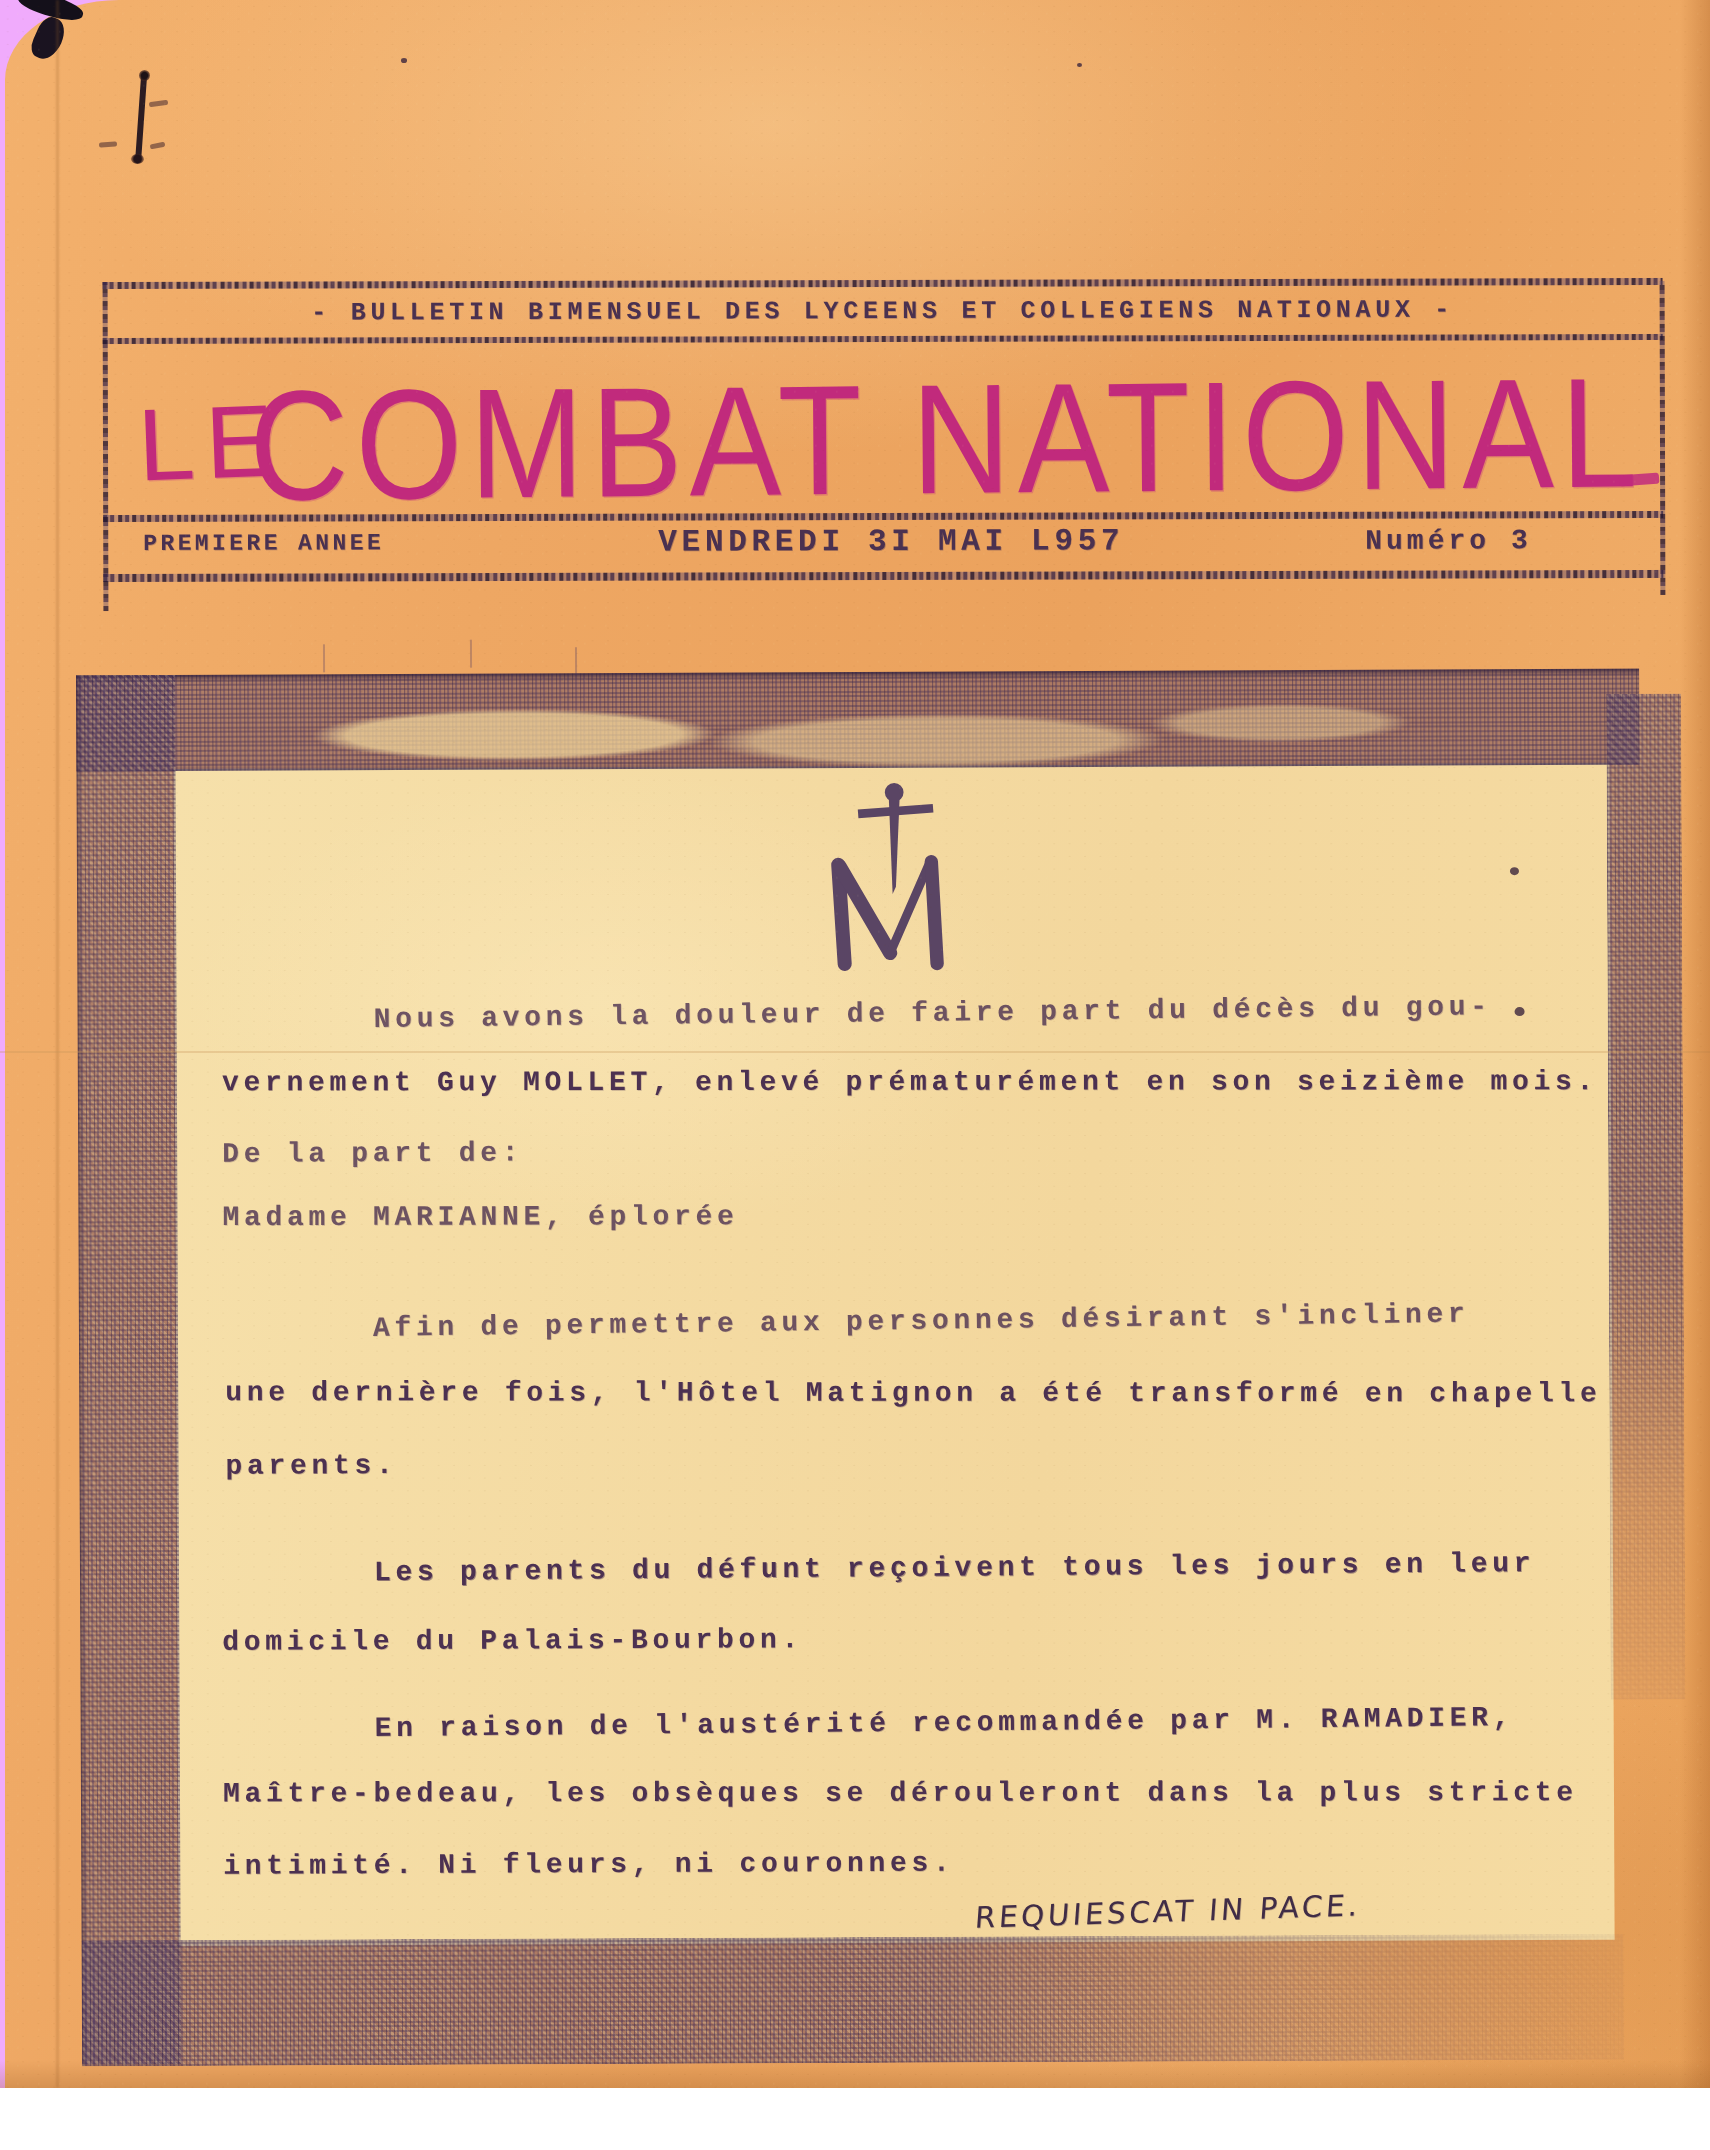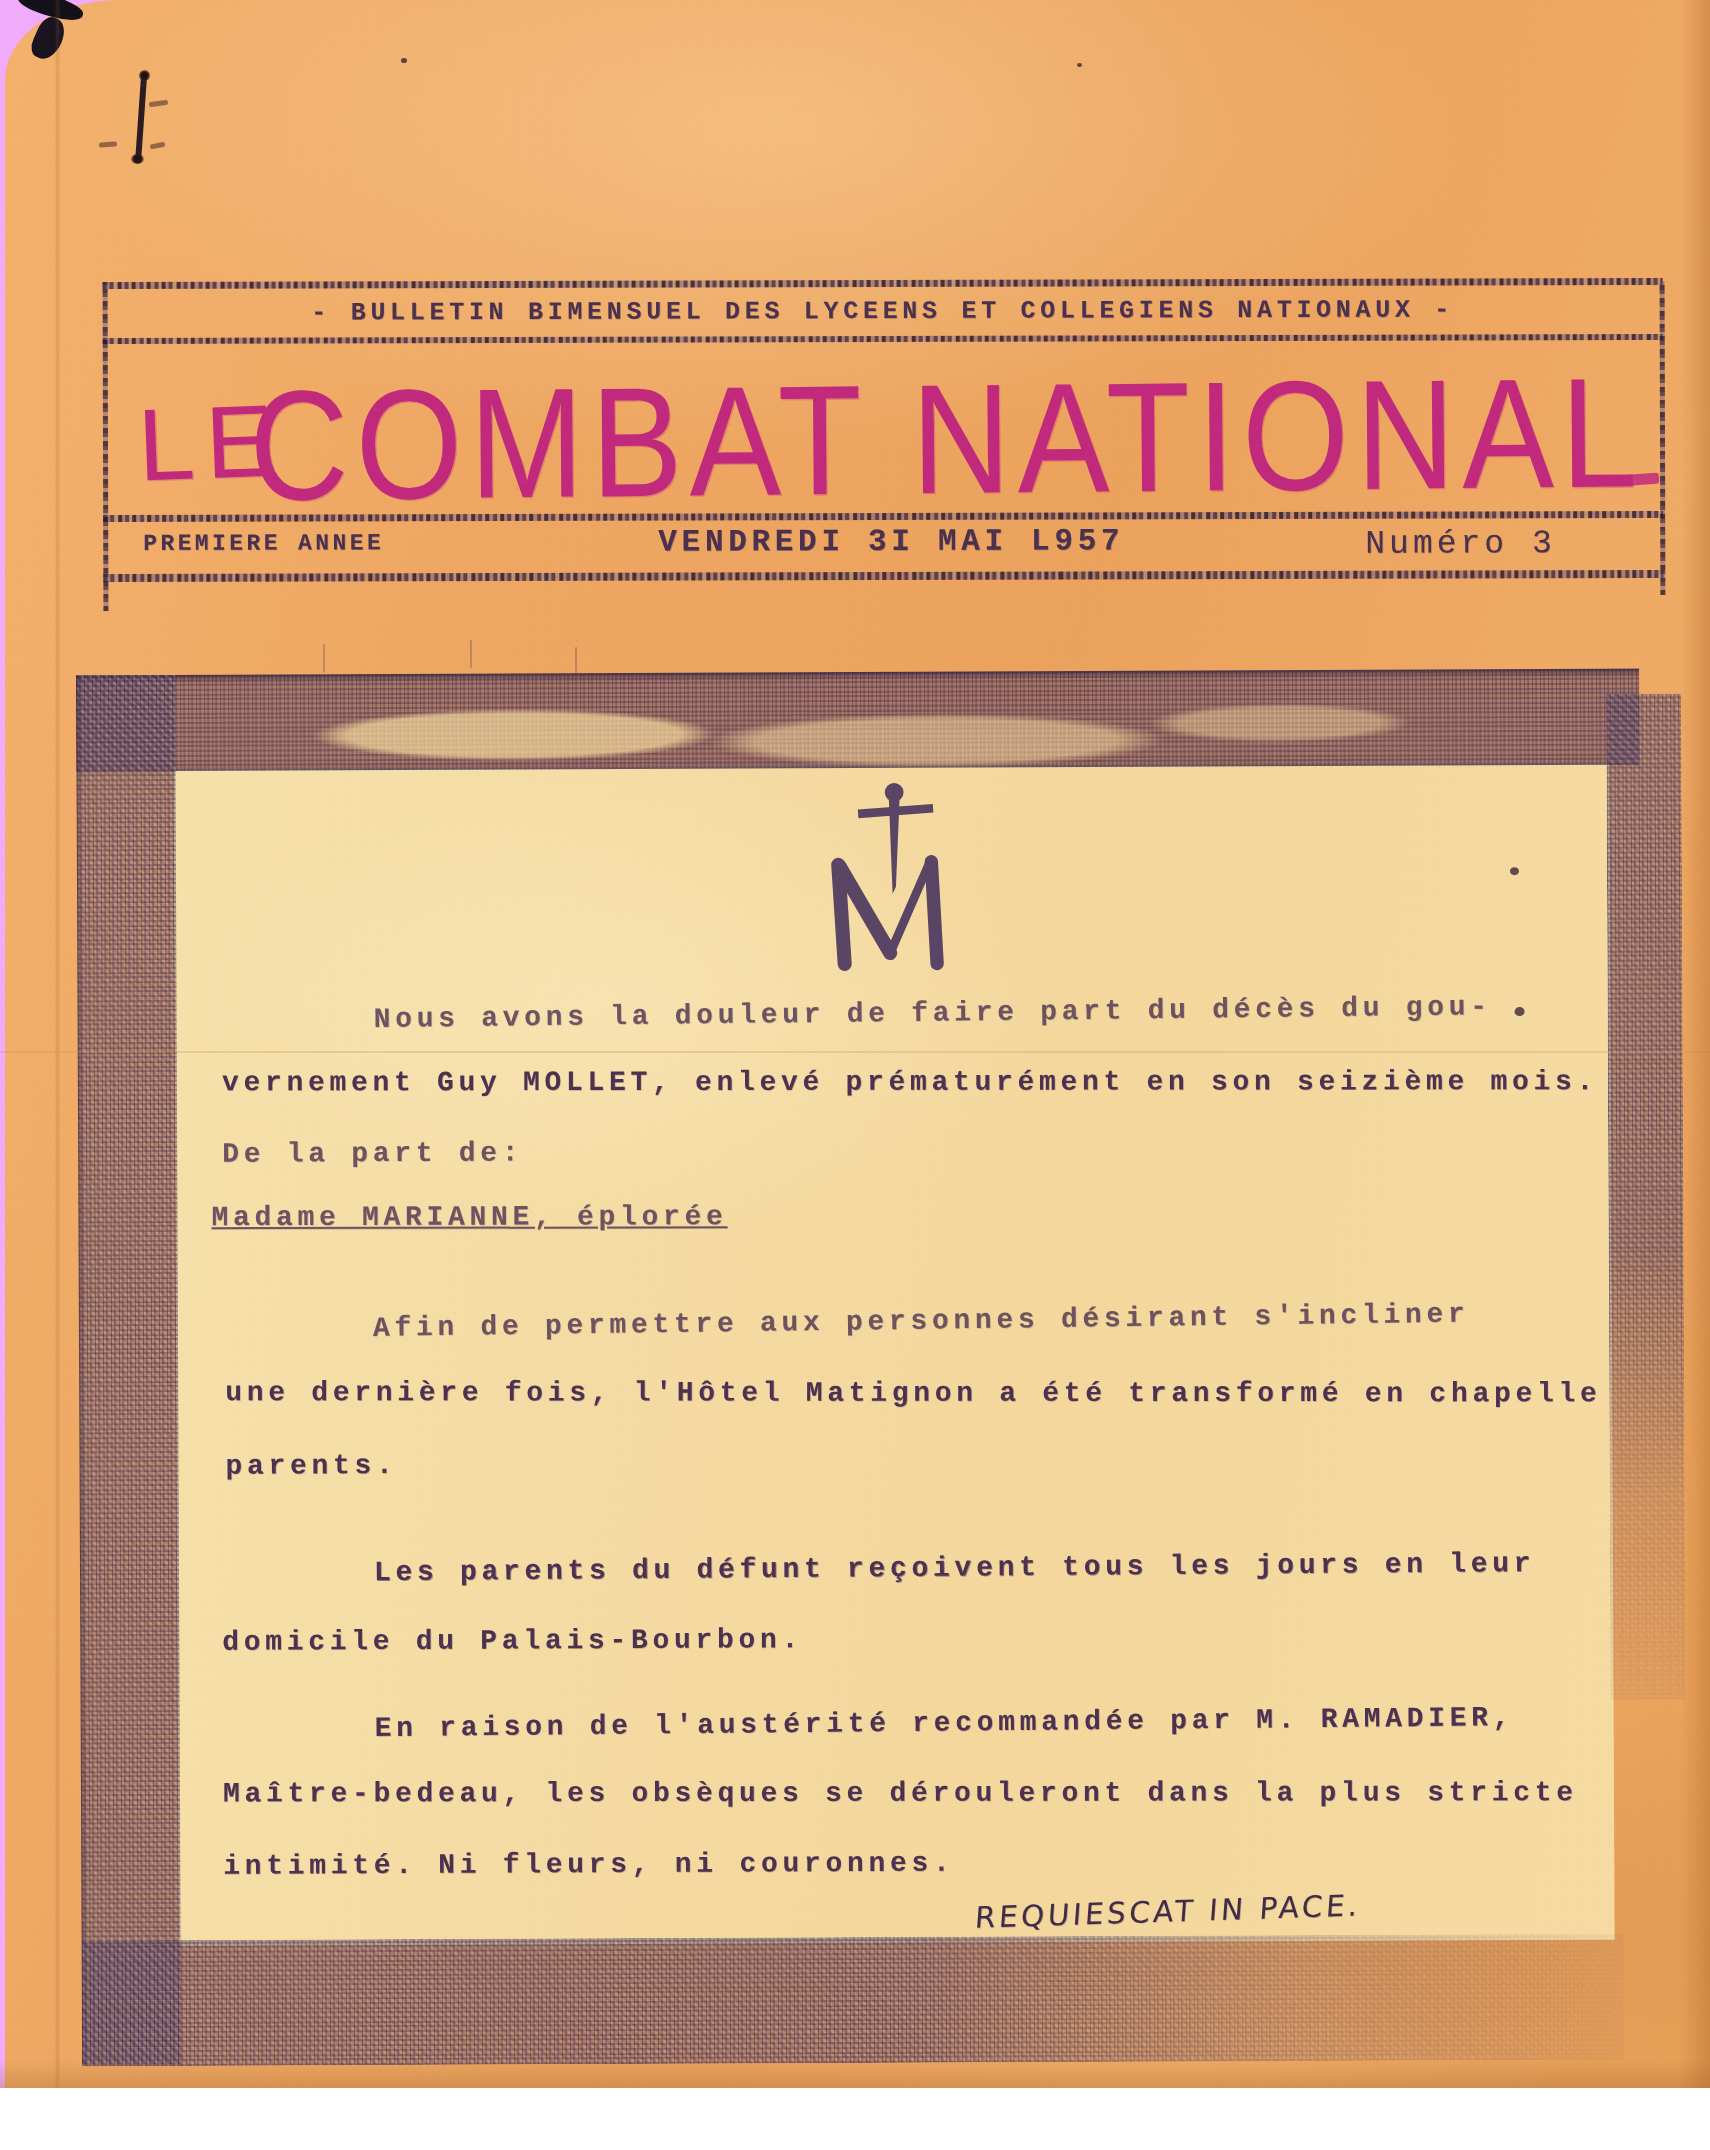--- a/index.html
+++ b/index.html
@@ -83,21 +83,21 @@
     font-family:"Liberation Sans", sans-serif; font-size:156px; line-height:1;
     color:#c12a7c; letter-spacing:8px;
     transform:scaleX(.88) rotate(-.35deg); transform-origin:left top;
     text-shadow:1.3px 1.3px 0 rgba(193,42,124,.30); }
   .title-dash { position:absolute; left:1516px; top:196px; width:40px; height:11.4px;
     background:#c12a7c; opacity:.85; transform:rotate(-4deg); border-radius:2.7px; }
   .edition { position:absolute; left:40px;  top:249px; font-size:23px; font-weight:bold;
     letter-spacing:3.4px; color:#4a3150; text-shadow:0.7px 0.7px 0 rgba(74,49,80,.35); }
   .issue-date { position:absolute; left:555px; top:244px; font-size:31px; font-weight:bold;
     letter-spacing:4.7px; color:#4a3150; text-shadow:0.7px 0.7px 0 rgba(74,49,80,.4); }
-  .issue-number { position:absolute; left:1262px; top:247px; font-size:33px; font-weight:normal;
+  .issue-number { position:absolute; left:1262px; top:247px; font-size:28px; font-weight:bold;
     letter-spacing:4px; color:#4a3150; text-shadow:0.7px 0.7px 0 rgba(74,49,80,.35); }
 
   
   .notice { position:absolute; inset:0; transform:rotate(-.25deg); transform-origin:858px 1341px; }
   .panel {
     position:absolute; left:176px; top:766px; width:1436px; height:1177px;
     background:
       radial-gradient(603px 335px at 30% 20%, rgba(255,240,200,.35), transparent 70%),
       linear-gradient(100deg,#f6e0aa,#f3d79d 60%,#f5dba2);
   }
@@ -129,21 +129,21 @@
   .streak { position:absolute; width:2px; height:28px; background:rgba(80,55,95,.3); filter:blur(0.5px); }
 
   .monogram { position:absolute; left:770px; top:764px; opacity:.9; }
 
   .bline { position:absolute; font-size:28px; font-weight:bold; letter-spacing:4.7px;
     color:#4c3151; white-space:nowrap; text-shadow:0.7px 0.7px 0 rgba(76,49,81,.3); }
   .light { opacity:.8; }
   .l1  { left:375px; top:998px; transform:rotate(-.4deg); }
   .l2  { left:223px; top:1067px; transform:rotate(.2deg); }
   .l3  { left:223px; top:1136px; }
-  .l4  { left:212px; top:1200px; transform:rotate(.15deg);text-decoration:underline; }
+  .l4  { left:223px; top:1200px; transform:rotate(.15deg); }
   .l5  { left:373px; top:1306px; transform:rotate(-.5deg); }
   .l6  { left:225px; top:1378px; transform:rotate(.3deg); }
   .l7  { left:225px; top:1448px; }
   .l8  { left:373px; top:1553px; transform:rotate(-.2deg); text-shadow:0.9px 0.9px 0 rgba(76,49,81,.45); }
   .l9  { left:221px; top:1624px; }
   .l10 { left:373px; top:1708px; transform:rotate(-.3deg); }
   .l11 { left:221px; top:1778px; transform:rotate(.2deg); }
   .l12 { left:221px; top:1848px; }
   .closing { position:absolute; left:973px; top:1896px;
     font-family:"DejaVu Sans", sans-serif; font-size:29.5px; letter-spacing:3.4px;

